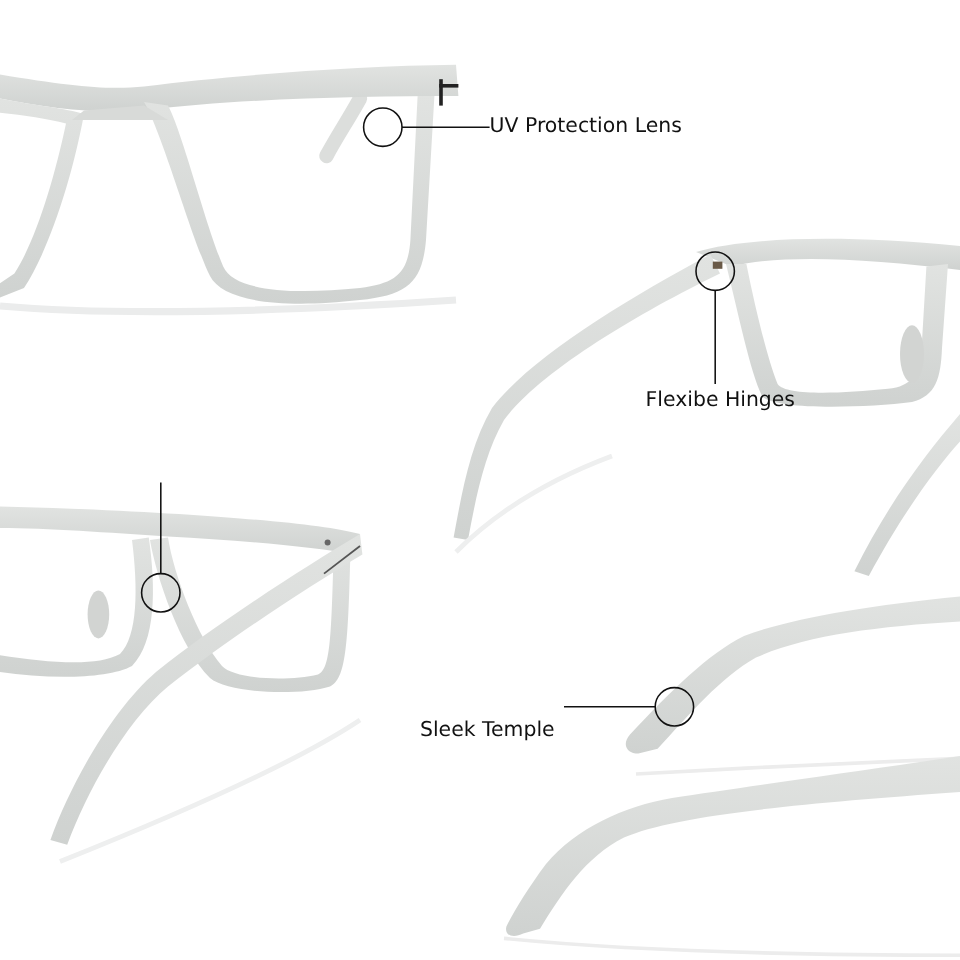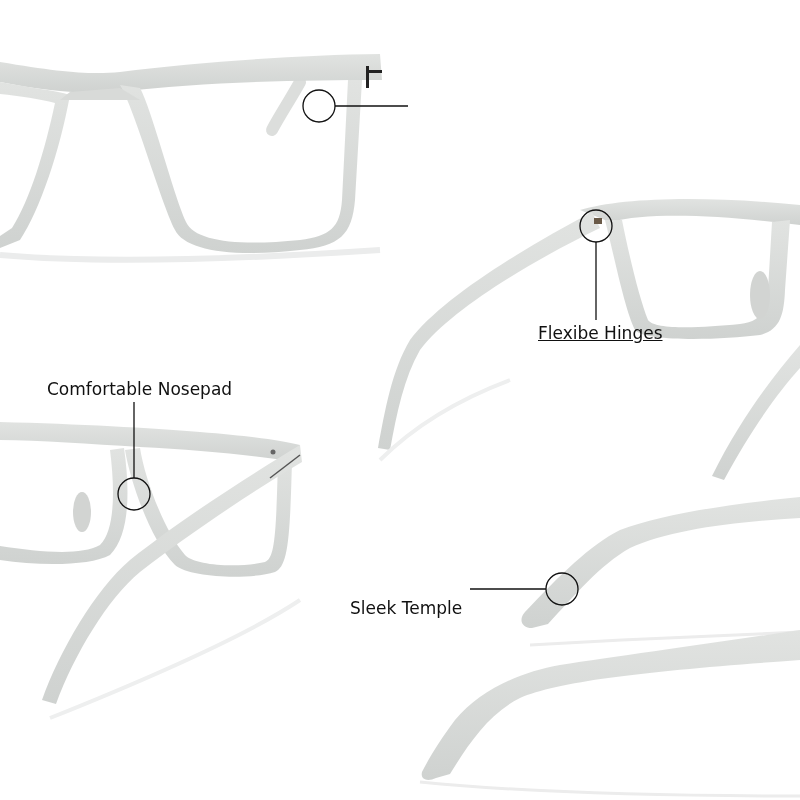--- a/index.html
+++ b/index.html
@@ -14,21 +14,21 @@
     #stage svg.art { position: absolute; left: 0; top: 0; }
     .callout-label {
       position: absolute;
       font-family: "DejaVu Sans", sans-serif;
       font-size: 17px;
       color: #111111;
       white-space: nowrap;
       line-height: 1;
     }
     #label-uv { left: 408px; top: 97px; }
-    #label-hinge { left: 538px; top: 325px; text-decoration: underline; }
+    #label-hinge { left: 538px; top: 325px; }
     #label-nosepad { left: 47px; top: 381px; }
     #label-temple { left: 350px; top: 600px; }
   </style>
 </head>
 <body>
 
 <div id="stage">
 
   <svg class="art" width="800" height="800" viewBox="0 0 800 800">
     <defs>
@@ -109,16 +109,16 @@
     <g>
       <circle cx="134" cy="494" r="16" fill="none" stroke="#111" stroke-width="1.3"></circle>
       <line x1="134" y1="402" x2="134" y2="478" stroke="#111" stroke-width="1.3"></line>
     </g>
     <g>
       <circle cx="562" cy="589" r="16" fill="none" stroke="#111" stroke-width="1.3"></circle>
       <line x1="470" y1="589" x2="546" y2="589" stroke="#111" stroke-width="1.3"></line>
     </g>
   </svg>
 
+  <div id="label-uv" class="callout-label">UV Protection Lens</div>
   <div id="label-hinge" class="callout-label">Flexibe Hinges</div>
-  <div id="label-nosepad" class="callout-label">Comfortable Nosepad</div>
   <div id="label-temple" class="callout-label">Sleek Temple</div>
 </div>
 
 </body></html>

